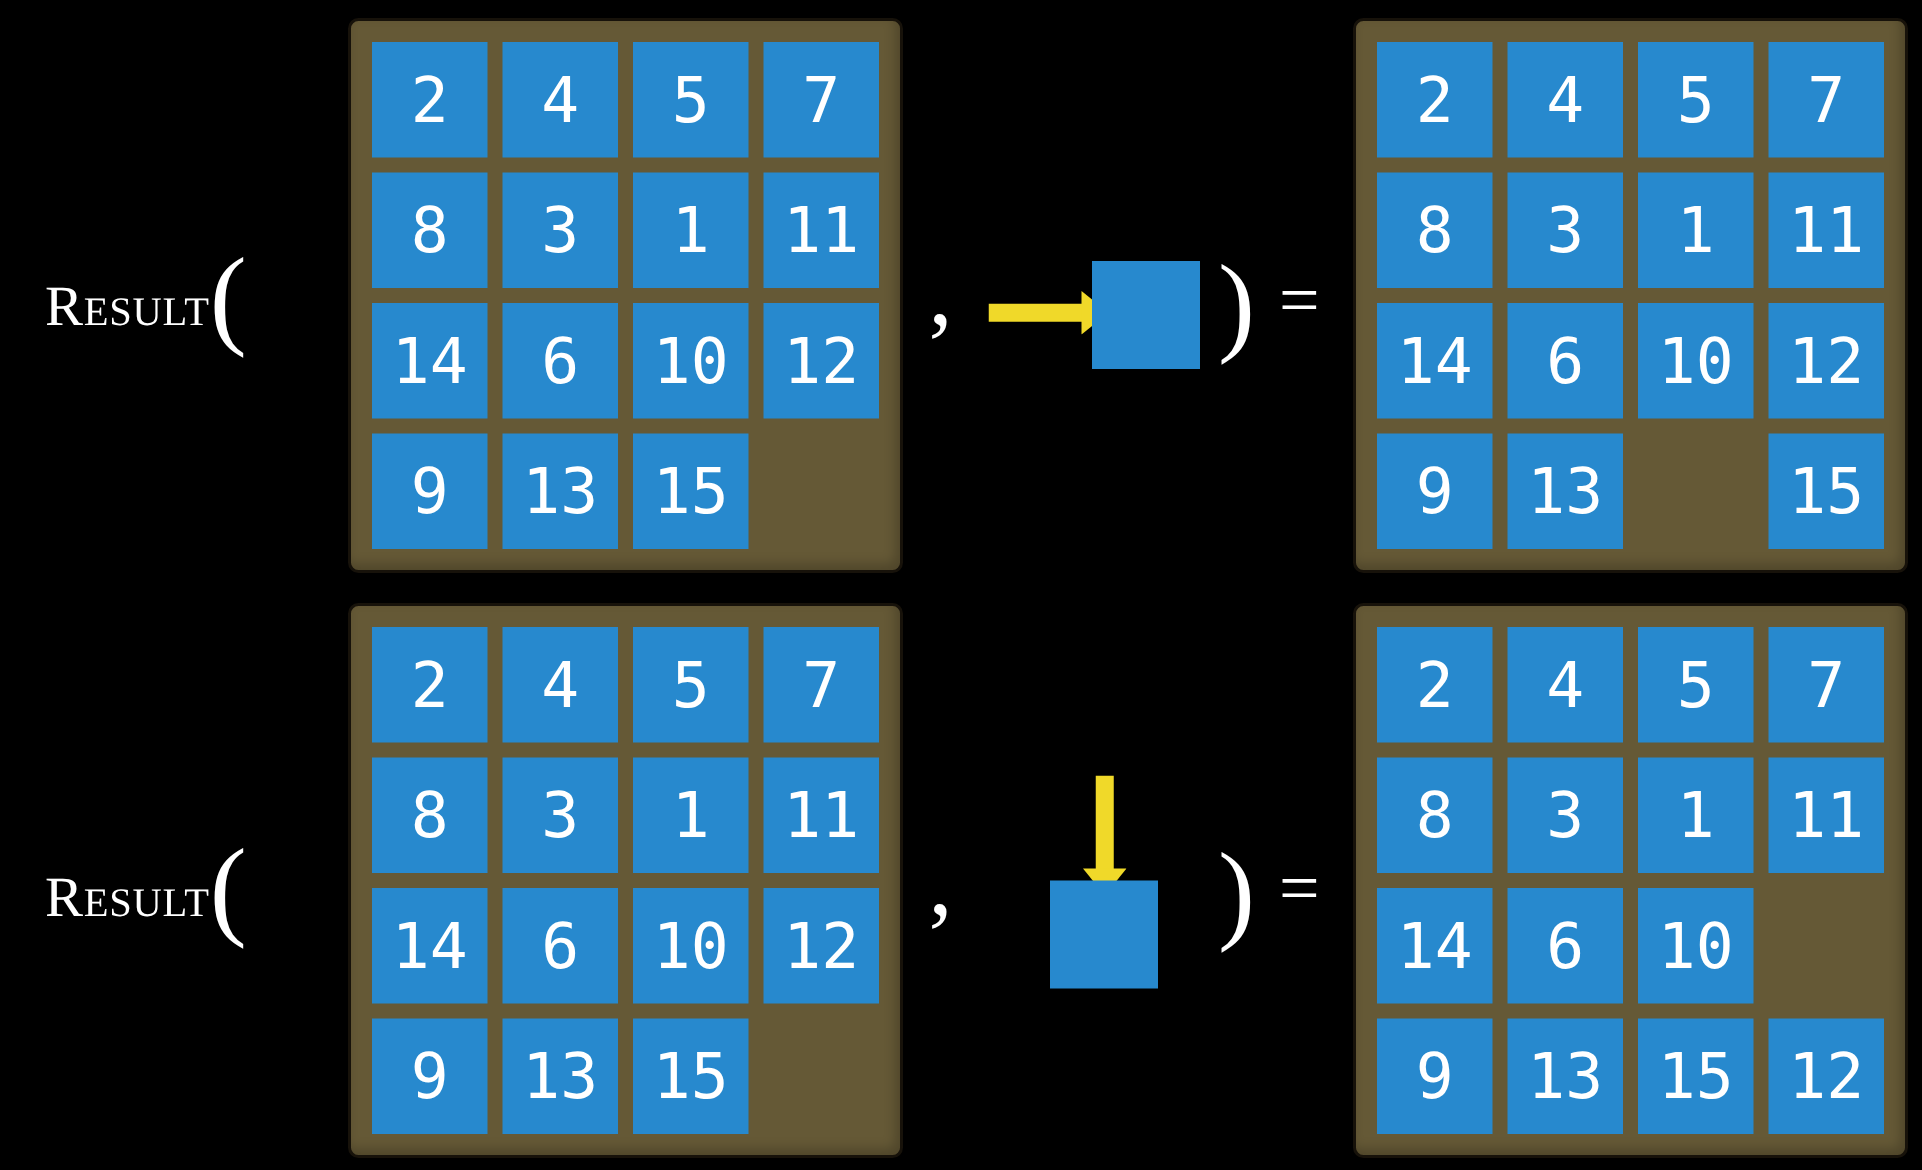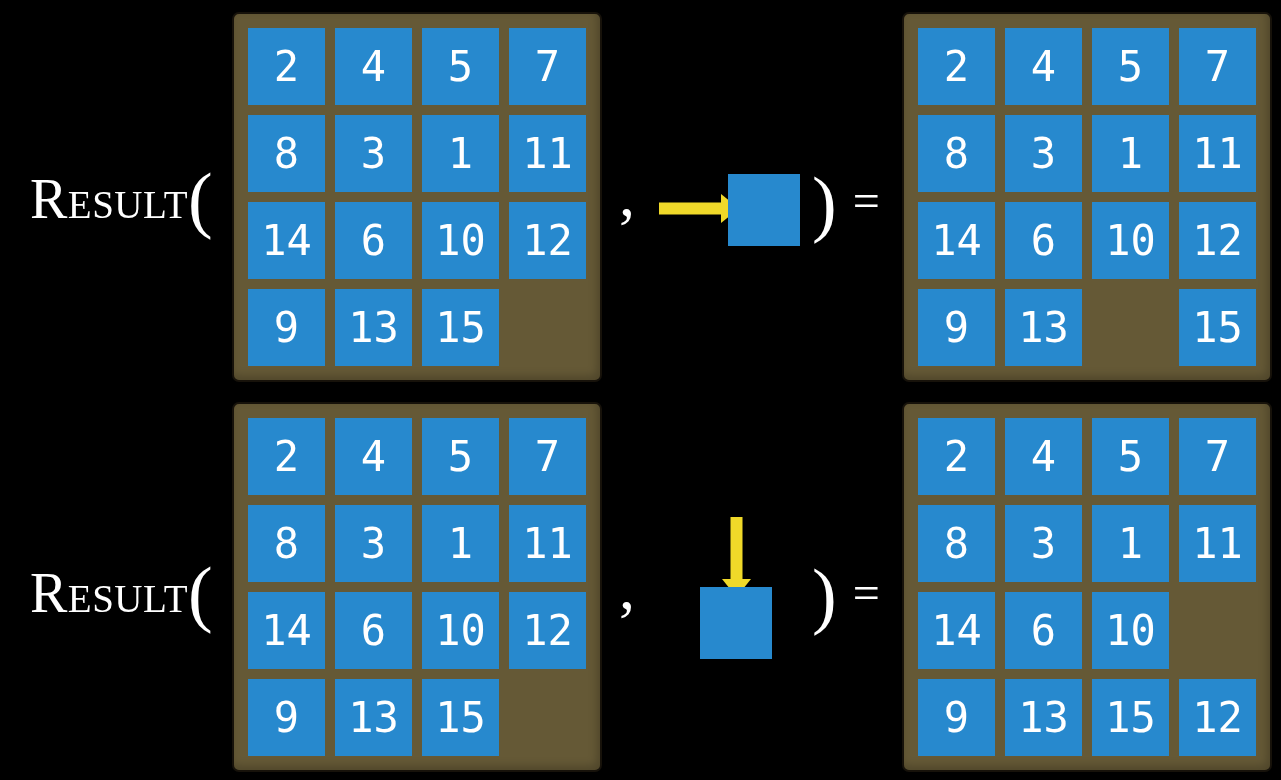--- a/index.html
+++ b/index.html
@@ -13,21 +13,21 @@
   }
   
   .formula-call {
     position: absolute;
     transform: translateY(-50%);
     color: #fff;
     white-space: nowrap;
   }
   .fn-name {
     font-variant: small-caps;
-    font-size: 56px;
+    font-size: 38px;
     letter-spacing: 0.5px;
   }
   .big-paren {
     font-size: 74px;
     font-weight: 400;
     vertical-align: -6px;
   }
   .comma {
     position: absolute;
     color: #fff;

